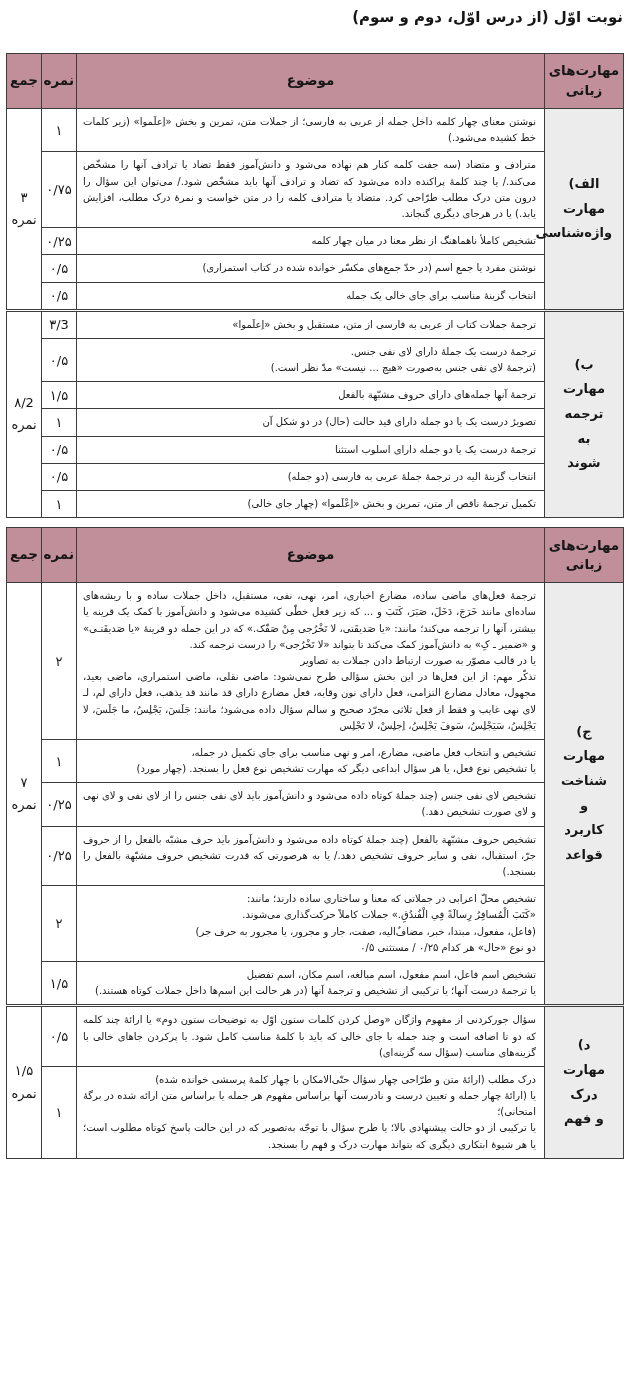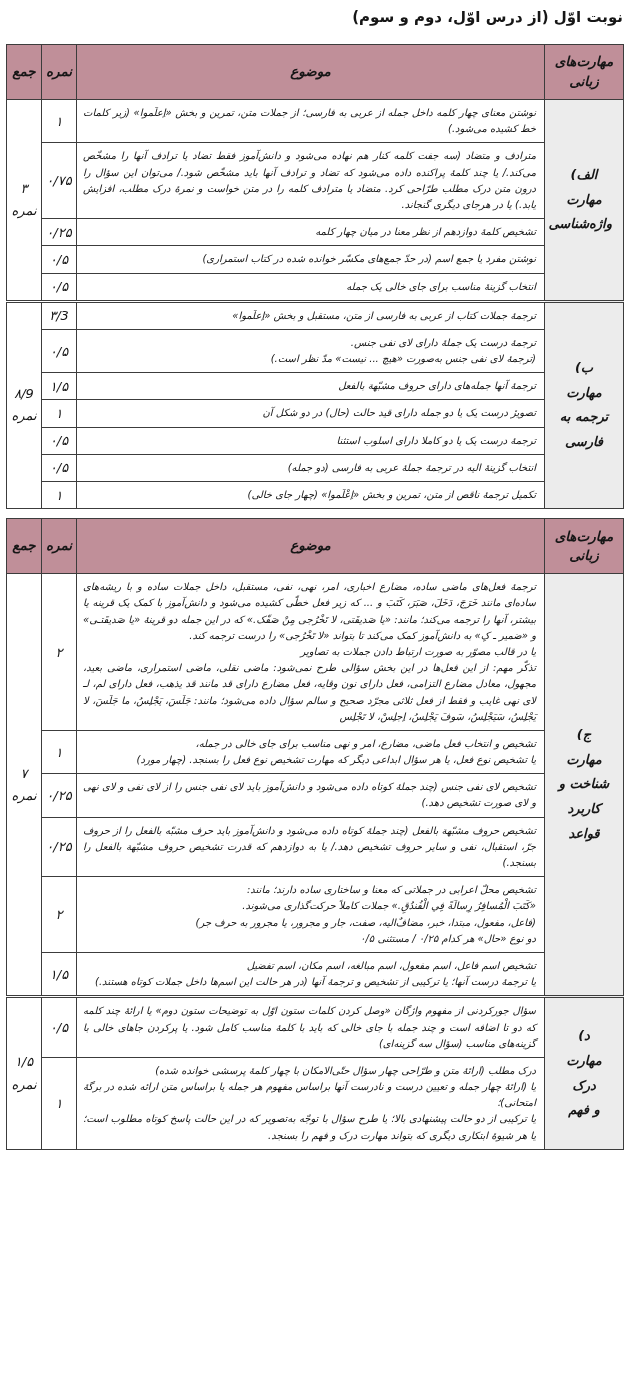--- a/index.html
+++ b/index.html
@@ -10,28 +10,27 @@
     color: #161616;
   }
   body {
     width: 631px;
     direction: rtl;
   }
   .page-title {
     font-size: 15px;
     font-weight: bold;
     text-align: right;
-    margin: 8px 8px 18px 0;
+    margin: 8px 8px 27px 0;
   }
   table.blueprint {
     border-collapse: collapse;
     width: 617px;
     margin: 0 7px 9px 7px;
     table-layout: fixed;
-    font-style: italic;
   }
   table.blueprint th,
   table.blueprint td {
     border: 1px solid #3c3c3c;
     vertical-align: middle;
   }
   table.blueprint th {
     background: #c08f99;
     height: 50px;
     font-size: 13.5px;
@@ -109,55 +108,55 @@
           <td class="topic">نوشتن معنای چهار کلمه داخل جمله از عربی به فارسی؛ از جملات متن، تمرین و بخش «اِعلَموا» (زیر کلمات خط کشیده می‌شود.)</td>
     <td class="score">۱</td>
   <td class="total" rowspan="5">۳
 نمره</td>
         </tr>
         <tr>
     <td class="topic">مترادف و متضاد (سه جفت کلمه کنار هم نهاده می‌شود و دانش‌آموز فقط تضاد یا ترادف آنها را مشخّص می‌کند./ یا چند کلمهٔ پراکنده داده می‌شود که تضاد و ترادف آنها باید مشخّص شود./ می‌توان این سؤال را درون متن درک مطلب طرّاحی کرد. متضاد یا مترادف کلمه را در متن خواست و نمرهٔ درک مطلب، افزایش یابد.) یا در هرجای دیگری گنجاند.</td>
     <td class="score">۰/۷۵</td>
   </tr>
         <tr>
-    <td class="topic">تشخیص کلمهٔ دوازدهم از نظر معنا در میان چهار کلمه</td>
+    <td class="topic">تشخیص کاملأ ناهماهنگ از نظر معنا در میان چهار کلمه</td>
     <td class="score">۰/۲۵</td>
   </tr>
         <tr>
     <td class="topic">نوشتن مفرد یا جمع اسم (در حدّ جمع‌های مکسّر خوانده شده در کتاب استمراری)</td>
     <td class="score">۰/۵</td>
   </tr>
         <tr>
     <td class="topic">انتخاب گزینهٔ مناسب برای جای خالی یک جمله</td>
     <td class="score">۰/۵</td>
   </tr>
         <tr class="section-start">
     <td class="skill" rowspan="7">ب) مهارت
 ترجمه به
-فارسی</td>
+شوند</td>
           <td class="topic">ترجمهٔ جملات کتاب از عربی به فارسی از متن، مستقبل و بخش «اِعلَموا»</td>
     <td class="score">۳/3</td>
-  <td class="total" rowspan="7">۸/9
+  <td class="total" rowspan="7">۸/2
 نمره</td>
         </tr>
         <tr>
     <td class="topic">ترجمهٔ درست یک جملهٔ دارای لای نفی جنس.
 (ترجمهٔ لای نفی جنس به‌صورت «هیچ ... نیست» مدّ نظر است.)</td>
     <td class="score">۰/۵</td>
   </tr>
         <tr>
     <td class="topic">ترجمهٔ آنها جمله‌های دارای حروف مشبّهة بالفعل</td>
     <td class="score">۱/۵</td>
   </tr>
         <tr>
     <td class="topic">تصویرٔ درست یک یا دو جمله دارای قید حالت (حال) در دو شکل آن</td>
     <td class="score">۱</td>
   </tr>
         <tr>
-    <td class="topic">ترجمهٔ درست یک یا دو کاملا دارای اسلوب استثنا</td>
+    <td class="topic">ترجمهٔ درست یک یا دو جمله دارای اسلوب استثنا</td>
     <td class="score">۰/۵</td>
   </tr>
         <tr>
     <td class="topic">انتخاب گزینهٔ الیه در ترجمهٔ جملهٔ عربی به فارسی (دو جمله)</td>
     <td class="score">۰/۵</td>
   </tr>
         <tr>
     <td class="topic">تکمیل ترجمهٔ ناقص از متن، تمرین و بخش «اِعْلَموا» (چهار جای خالی)</td>
     <td class="score">۱</td>
   </tr>
@@ -187,30 +186,30 @@
 شناخت و
 کاربرد قواعد</td>
           <td class="topic">ترجمهٔ فعل‌های ماضی ساده، مضارع اخباری، امر، نهی، نفی، مستقبل، داخل جملات ساده و با ریشه‌های ساده‌ای مانند خَرَجَ، دَخَلَ، صَبَرَ، کَتَبَ و ... که زیر فعل خطّی کشیده می‌شود و دانش‌آموز با کمک یک قرینه یا بیشتر، آنها را ترجمه می‌کند؛ مانند: «یا صَدیقَتی، لا تَخْرُجی مِنْ صَفّک.» که در این جمله دو قرینهٔ «یا صَدیقَتـی» و «ضمیر ـ کِ» به دانش‌آموز کمک می‌کند تا بتواند «لا تَخْرُجی» را درست ترجمه کند.
 یا در قالب مصوّر به صورت ارتباط دادن جملات به تصاویر
 تذکّر مهم: از این فعل‌ها در این بخش سؤالی طرح نمی‌شود: ماضی نقلی، ماضی استمراری، ماضی بعید، مجهول، معادل مضارع التزامی، فعل دارای نون وقایه، فعل مضارع دارای قد مانند قد یذهب، فعل دارای لم، لـ لای نهی غایب و فقط از فعل ثلاثی مجرّد صحیح و سالم سؤال داده می‌شود؛ مانند: جَلَسَ، یَجْلِسُ، ما جَلَسَ، لا یَجْلِسُ، سَیَجْلِسُ، سَوفَ یَجْلِسُ، اِجلِسْ، لا تَجْلِس</td>
     <td class="score">۲</td>
   <td class="total" rowspan="6">۷
 نمره</td>
         </tr>
         <tr>
-    <td class="topic">تشخیص و انتخاب فعل ماضی، مضارع، امر و نهی مناسب برای جای خالی در جمله،
+    <td class="topic">تشخیص و انتخاب فعل ماضی، مضارع، امر و نهی مناسب برای جای تکمیل در جمله،
 یا تشخیص نوع فعل، یا هر سؤال ابداعی دیگر که مهارت تشخیص نوع فعل را بسنجد. (چهار مورد)</td>
     <td class="score">۱</td>
   </tr>
         <tr>
     <td class="topic">تشخیص لای نفی جنس (چند جملهٔ کوتاه داده می‌شود و دانش‌آموز باید لای نفی جنس را از لای نفی و لای نهی و لای صورت تشخیص دهد.)</td>
     <td class="score">۰/۲۵</td>
   </tr>
         <tr>
-    <td class="topic">تشخیص حروف مشبّهة بالفعل (چند جملهٔ کوتاه داده می‌شود و دانش‌آموز باید حرف مشبّه بالفعل را از حروف جرّ، استقبال، نفی و سایر حروف تشخیص دهد./ یا به دوازدهم که قدرت تشخیص حروف مشبّهة بالفعل را بسنجد.)</td>
+    <td class="topic">تشخیص حروف مشبّهة بالفعل (چند جملهٔ کوتاه داده می‌شود و دانش‌آموز باید حرف مشبّه بالفعل را از حروف جرّ، استقبال، نفی و سایر حروف تشخیص دهد./ یا به هرصورتی که قدرت تشخیص حروف مشبّهة بالفعل را بسنجد.)</td>
     <td class="score">۰/۲۵</td>
   </tr>
         <tr>
     <td class="topic">تشخیص محلّ اعرابی در جملاتی که معنا و ساختاری ساده دارند؛ مانند:
 «کَتَبَ الْمُسافِرُ رِسالَةً فِي الْفُندُقِ.» جملات کاملاً حرکت‌گذاری می‌شوند.
 (فاعل، مفعول، مبتدا، خبر، مضافٌ‌الیه، صفت، جار و مجرور، یا مجرور به حرف جر)
 دو نوع «حال» هر کدام ۰/۲۵ / مستثنی ۰/۵</td>
     <td class="score">۲</td>
   </tr>
         <tr>

